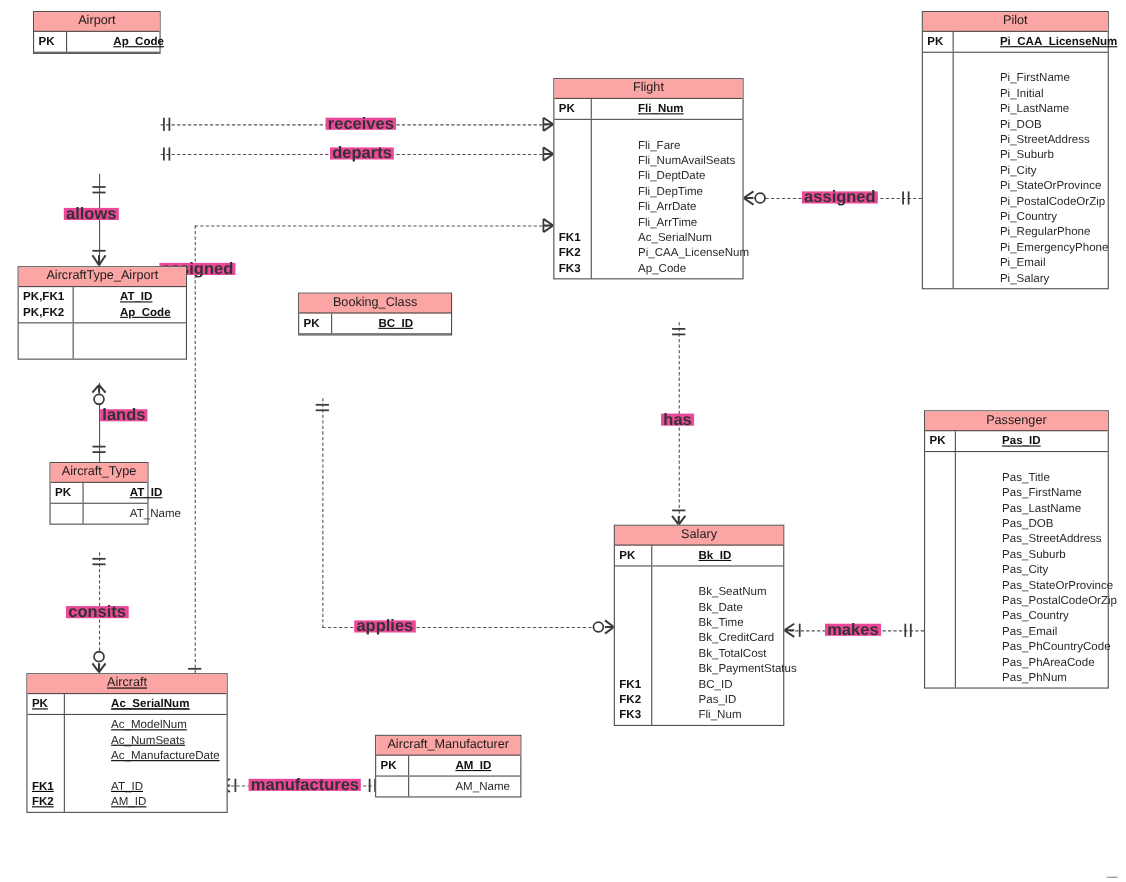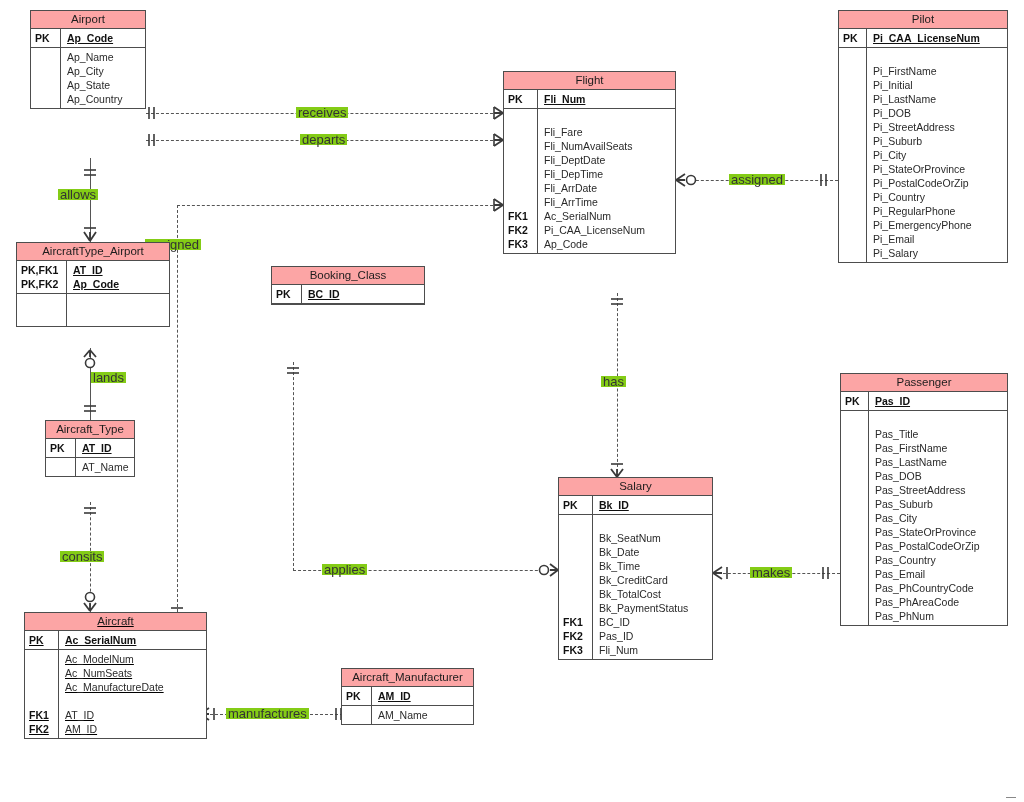--- a/index.html
+++ b/index.html
@@ -48,40 +48,42 @@
     white-space:nowrap;
     flex:0 0 auto;
   }
   .ent-attrcol{
     box-sizing:border-box;
     padding:2px 4px 2px 6px;
     font-size:10.5px;
     color:#2a2a2a;
     flex:1 1 auto;
     white-space:nowrap;
+    margin-left:36px;
   }
   .attr-row{ height:14px; line-height:14px; }
   .pk-name{ text-decoration:underline; font-weight:bold; color:#101010; }
   .fk-lab{ font-weight:bold; color:#101010; }
   .blank-row{ height:14px; }
   .hline, .vline{ position:absolute; z-index:2; }
   .hline{ height:0; border-top:1px solid #555; }
   .vline{ width:0; border-left:1px solid #555; }
   .dsh{ border-top-style:dashed; }
   .dshv{ border-left-style:dashed; }
 
   .rel-label{
     position:absolute;
-    font-size:13px;
+    font-size:15px;
     color:#333;
-    background:#84cc16;
+    background:#ec4899;
     padding:0 2px;
     white-space:nowrap;
     z-index:4;
     line-height:11px;
+    font-weight:bold;
   }
 
   
   .marker{ position:absolute; z-index:3; }
 
   .page-mark{
     position:absolute;
     right:8px; bottom:4px;
     width:10px; height:0;
     border-top:1px solid #888;
@@ -202,34 +204,20 @@
   <div class="entity" style="left:30px; top:10px; width:116px;">
     <div class="ent-title">Airport</div>
     <div class="ent-section keysec">
       <div class="ent-keycol" style="width:30px;">
         <div class="attr-row fk-lab">PK</div>
       </div>
       <div class="ent-attrcol">
         <div class="attr-row"><span class="pk-name">Ap_Code</span></div>
       </div>
     </div>
-    <div class="ent-section">
-      <div class="ent-keycol" style="width:30px;">
-          <div class="blank-row"></div>
-          <div class="blank-row"></div>
-          <div class="blank-row"></div>
-          <div class="blank-row"></div>
-        </div>
-      <div class="ent-attrcol">
-        <div class="attr-row">Ap_Name</div>
-        <div class="attr-row">Ap_City</div>
-        <div class="attr-row">Ap_State</div>
-        <div class="attr-row">Ap_Country</div>
-      </div>
-    </div>
   </div>
 
   <div class="entity" style="left:16px; top:242px; width:154px;">
     <div class="ent-title">AircraftType_Airport</div>
     <div class="ent-section keysec">
       <div class="ent-keycol" style="width:50px;">
         <div class="attr-row fk-lab">PK,FK1</div>
         <div class="attr-row fk-lab">PK,FK2</div>
       </div>
       <div class="ent-attrcol">
@@ -312,21 +300,21 @@
     <div class="ent-section">
       <div class="ent-keycol" style="width:30px;">
           <div class="blank-row"></div>
         </div>
       <div class="ent-attrcol">
         <div class="attr-row">AM_Name</div>
       </div>
     </div>
   </div>
 
-  <div class="entity" style="left:271px; top:266px; width:154px;">
+  <div class="entity" style="left:271px; top:266px; width:140px;">
     <div class="ent-title">Booking_Class</div>
     <div class="ent-section keysec">
       <div class="ent-keycol" style="width:30px;">
         <div class="attr-row fk-lab">PK</div>
       </div>
       <div class="ent-attrcol">
         <div class="attr-row"><span class="pk-name">BC_ID</span></div>
       </div>
     </div>
   </div>

